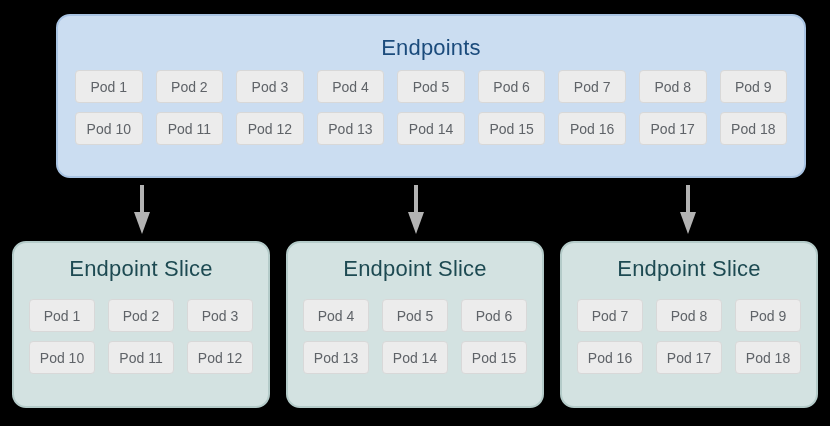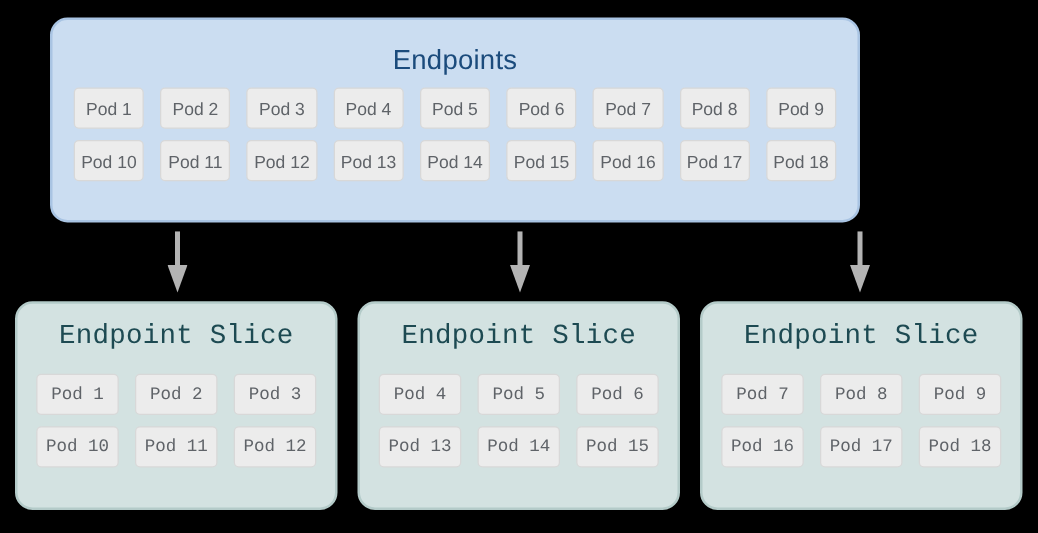--- a/index.html
+++ b/index.html
@@ -11,23 +11,23 @@
   .canvas {
     position: relative;
     width: 830px;
     height: 426px;
     background: var(--background, #000000);
     overflow: hidden;
   }
   
   .endpoints-box {
     position: absolute;
-    left: 40px;
+    left: 56px;
     top: 14px;
-    width: 648px;
+    width: 750px;
     height: 164px;
     box-sizing: border-box;
     background: var(--endpoints-fill, #cbddf1);
     border: 2px solid var(--endpoints-border, #a9c4e3);
     border-radius: 14px;
     padding: 0 17px;
   }
   .endpoints-title {
     margin: 0;
     padding-top: 19px;
@@ -78,21 +78,20 @@
   .slice-box {
     position: absolute;
     top: 241px;
     width: 258px;
     height: 167px;
     box-sizing: border-box;
     background: var(--slice-fill, #d3e2e1);
     border: 2px solid var(--slice-border, #b4cbc9);
     border-radius: 14px;
     padding: 0 15px;
-    font-family: Liberation Mono, monospace;
   }
   .slice-1 { left: 12px; }
   .slice-2 { left: 286px; }
   .slice-3 { left: 560px; }
   .slice-title {
     margin: 0;
     padding-top: 13px;
     text-align: center;
     font-size: 22px;
     line-height: 26px;

